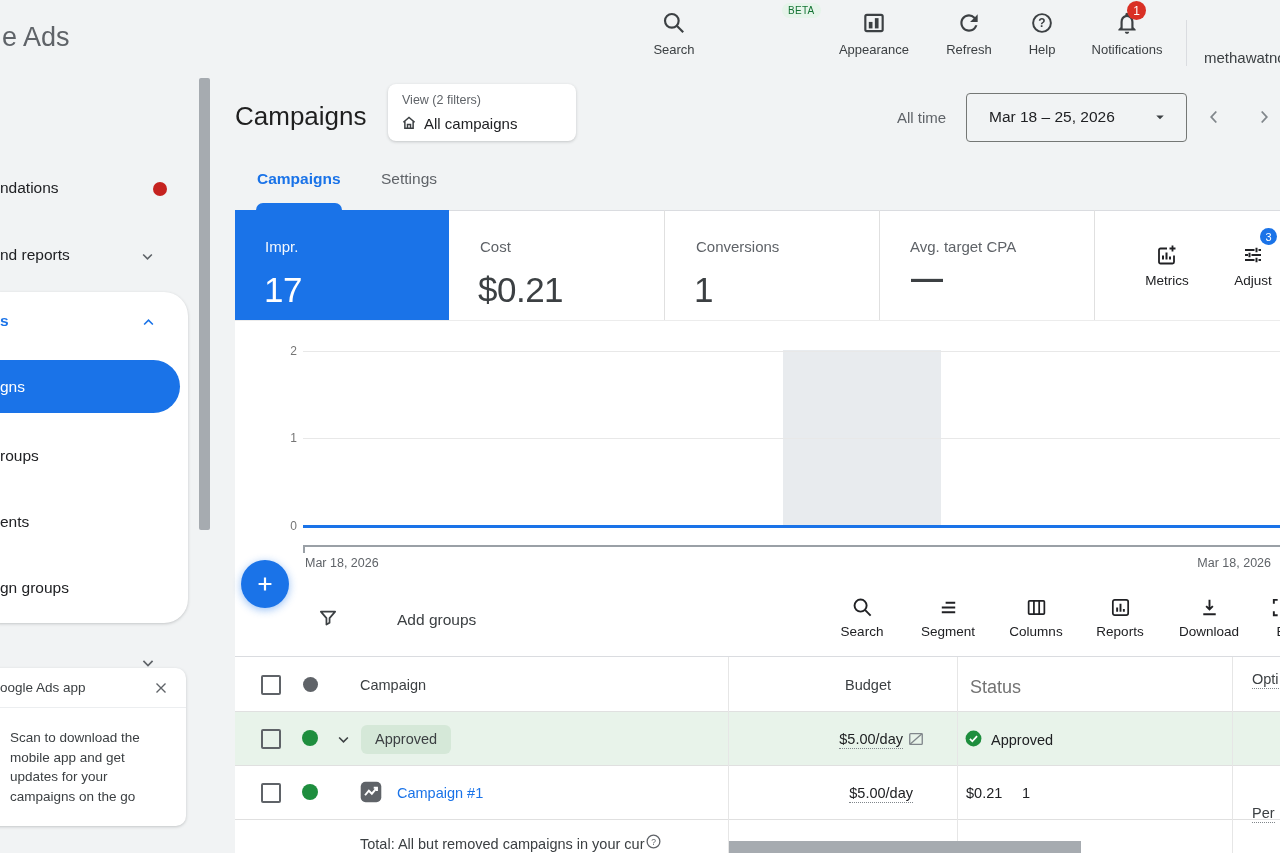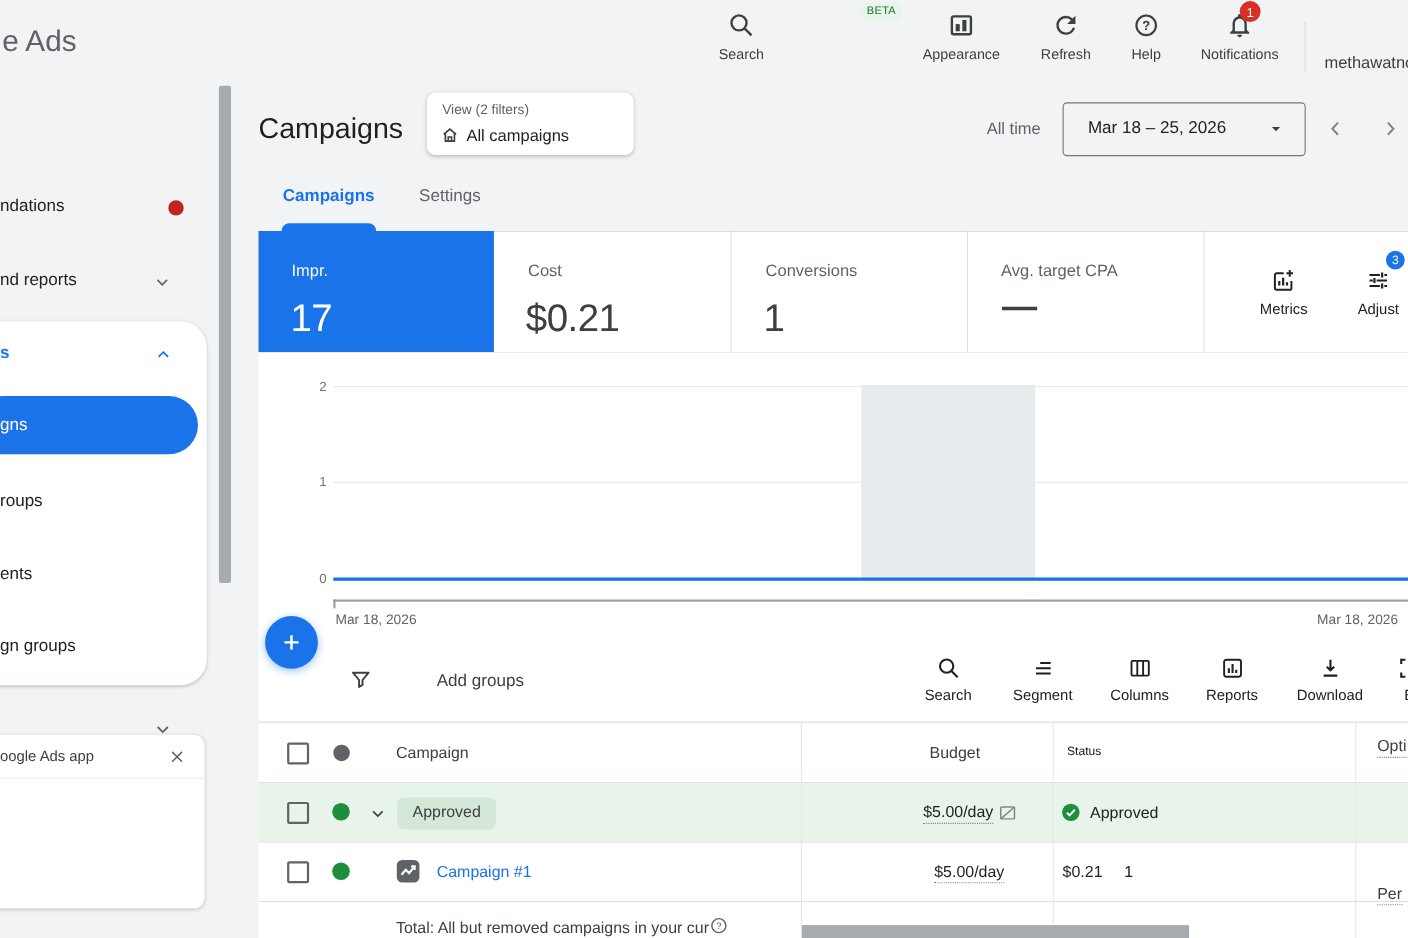--- a/index.html
+++ b/index.html
@@ -127,20 +127,24 @@
   <div class="abs" style="left:199px;top:78px;width:11px;height:452px;background:#a6abb0;border-radius:2px;"></div>
 
   <div class="card-white" style="left:-14px;top:668px;width:200px;height:158px;border-radius:10px;">
     <div class="t" style="left:14px;top:12px;font-size:13.5px;color:#3c4043;">oogle Ads app</div>
     <span class="abs" style="left:166px;top:11px;width:18px;height:18px;color:#5f6368;">
       <svg viewBox="0 0 24 24">
           <path d="M6 6l12 12M18 6 6 18" stroke="currentColor" stroke-width="1.8"></path>
         </svg>
     </span>
     <div class="hline" style="left:0;top:39px;width:200px;background:#eceef0;"></div>
+    <div class="abs" style="left:24px;top:60px;width:160px;font-size:13.5px;line-height:19.5px;color:#3c4043;white-space:pre-line;">Scan to download the
+mobile app and get
+updates for your
+campaigns on the go</div>
   </div>
 
   <div class="t" style="left:235px;top:101px;font-size:26px;color:#1f1f1f;">Campaigns</div>
 
   <div class="card-white" style="left:388px;top:84px;width:188px;height:57px;border-radius:8px;">
     <div class="t" style="left:14px;top:9px;font-size:12.5px;color:#5f6368;">View (2 filters)</div>
     <span class="abs" style="left:12px;top:30px;width:18px;height:18px;color:#3c4043;">
       <svg viewBox="0 0 24 24" fill="none" stroke="currentColor" stroke-width="2">
           <path d="M4.5 11 12 4.5 19.5 11M6.5 9.5V19h11V9.5"></path>
           <path d="M10 19v-5h4v5"></path>
@@ -305,21 +309,21 @@
   <div class="hline" style="left:235px;top:765px;width:1045px;"></div>
   <div class="hline" style="left:235px;top:819px;width:1045px;"></div>
   <div class="vline" style="left:728px;top:657px;height:196px;background:#e6e6e6;"></div>
   <div class="vline" style="left:957px;top:657px;height:196px;background:#e6e6e6;"></div>
   <div class="vline" style="left:1232px;top:657px;height:196px;background:#e6e6e6;"></div>
 
   <div class="checkbox" style="left:261px;top:675px;"></div>
   <div class="dot" style="left:303px;top:677px;width:15px;height:15px;background:#5f6368;"></div>
   <div class="t" style="left:360px;top:677px;font-size:14.5px;color:#3c4043;">Campaign</div>
   <div class="t" style="left:791px;top:677px;width:100px;text-align:right;font-size:14.5px;color:#3c4043;">Budget</div>
-  <div class="t" style="left:970px;top:677px;font-size:11px;color:#0f172a;">Status</div>
+  <div class="t" style="left:970px;top:677px;font-size:18px;color:#737373;">Status</div>
   <div class="t dotted-u" style="left:1252px;top:671px;font-size:14.5px;color:#3c4043;">Opti</div>
 
   <div class="checkbox" style="left:261px;top:729px;"></div>
   <div class="dot" style="left:302px;top:730px;width:16px;height:16px;background:#1e8e3e;"></div>
   <span class="abs" style="left:334px;top:730px;width:19px;height:19px;color:#3c4043;">
     <svg viewBox="0 0 24 24">
         <path d="M6.5 9.5 12 15l5.5-5.5" fill="none" stroke="currentColor" stroke-width="2"></path>
       </svg>
   </span>
   <div class="chip" style="left:361px;top:725px;">Approved</div>

